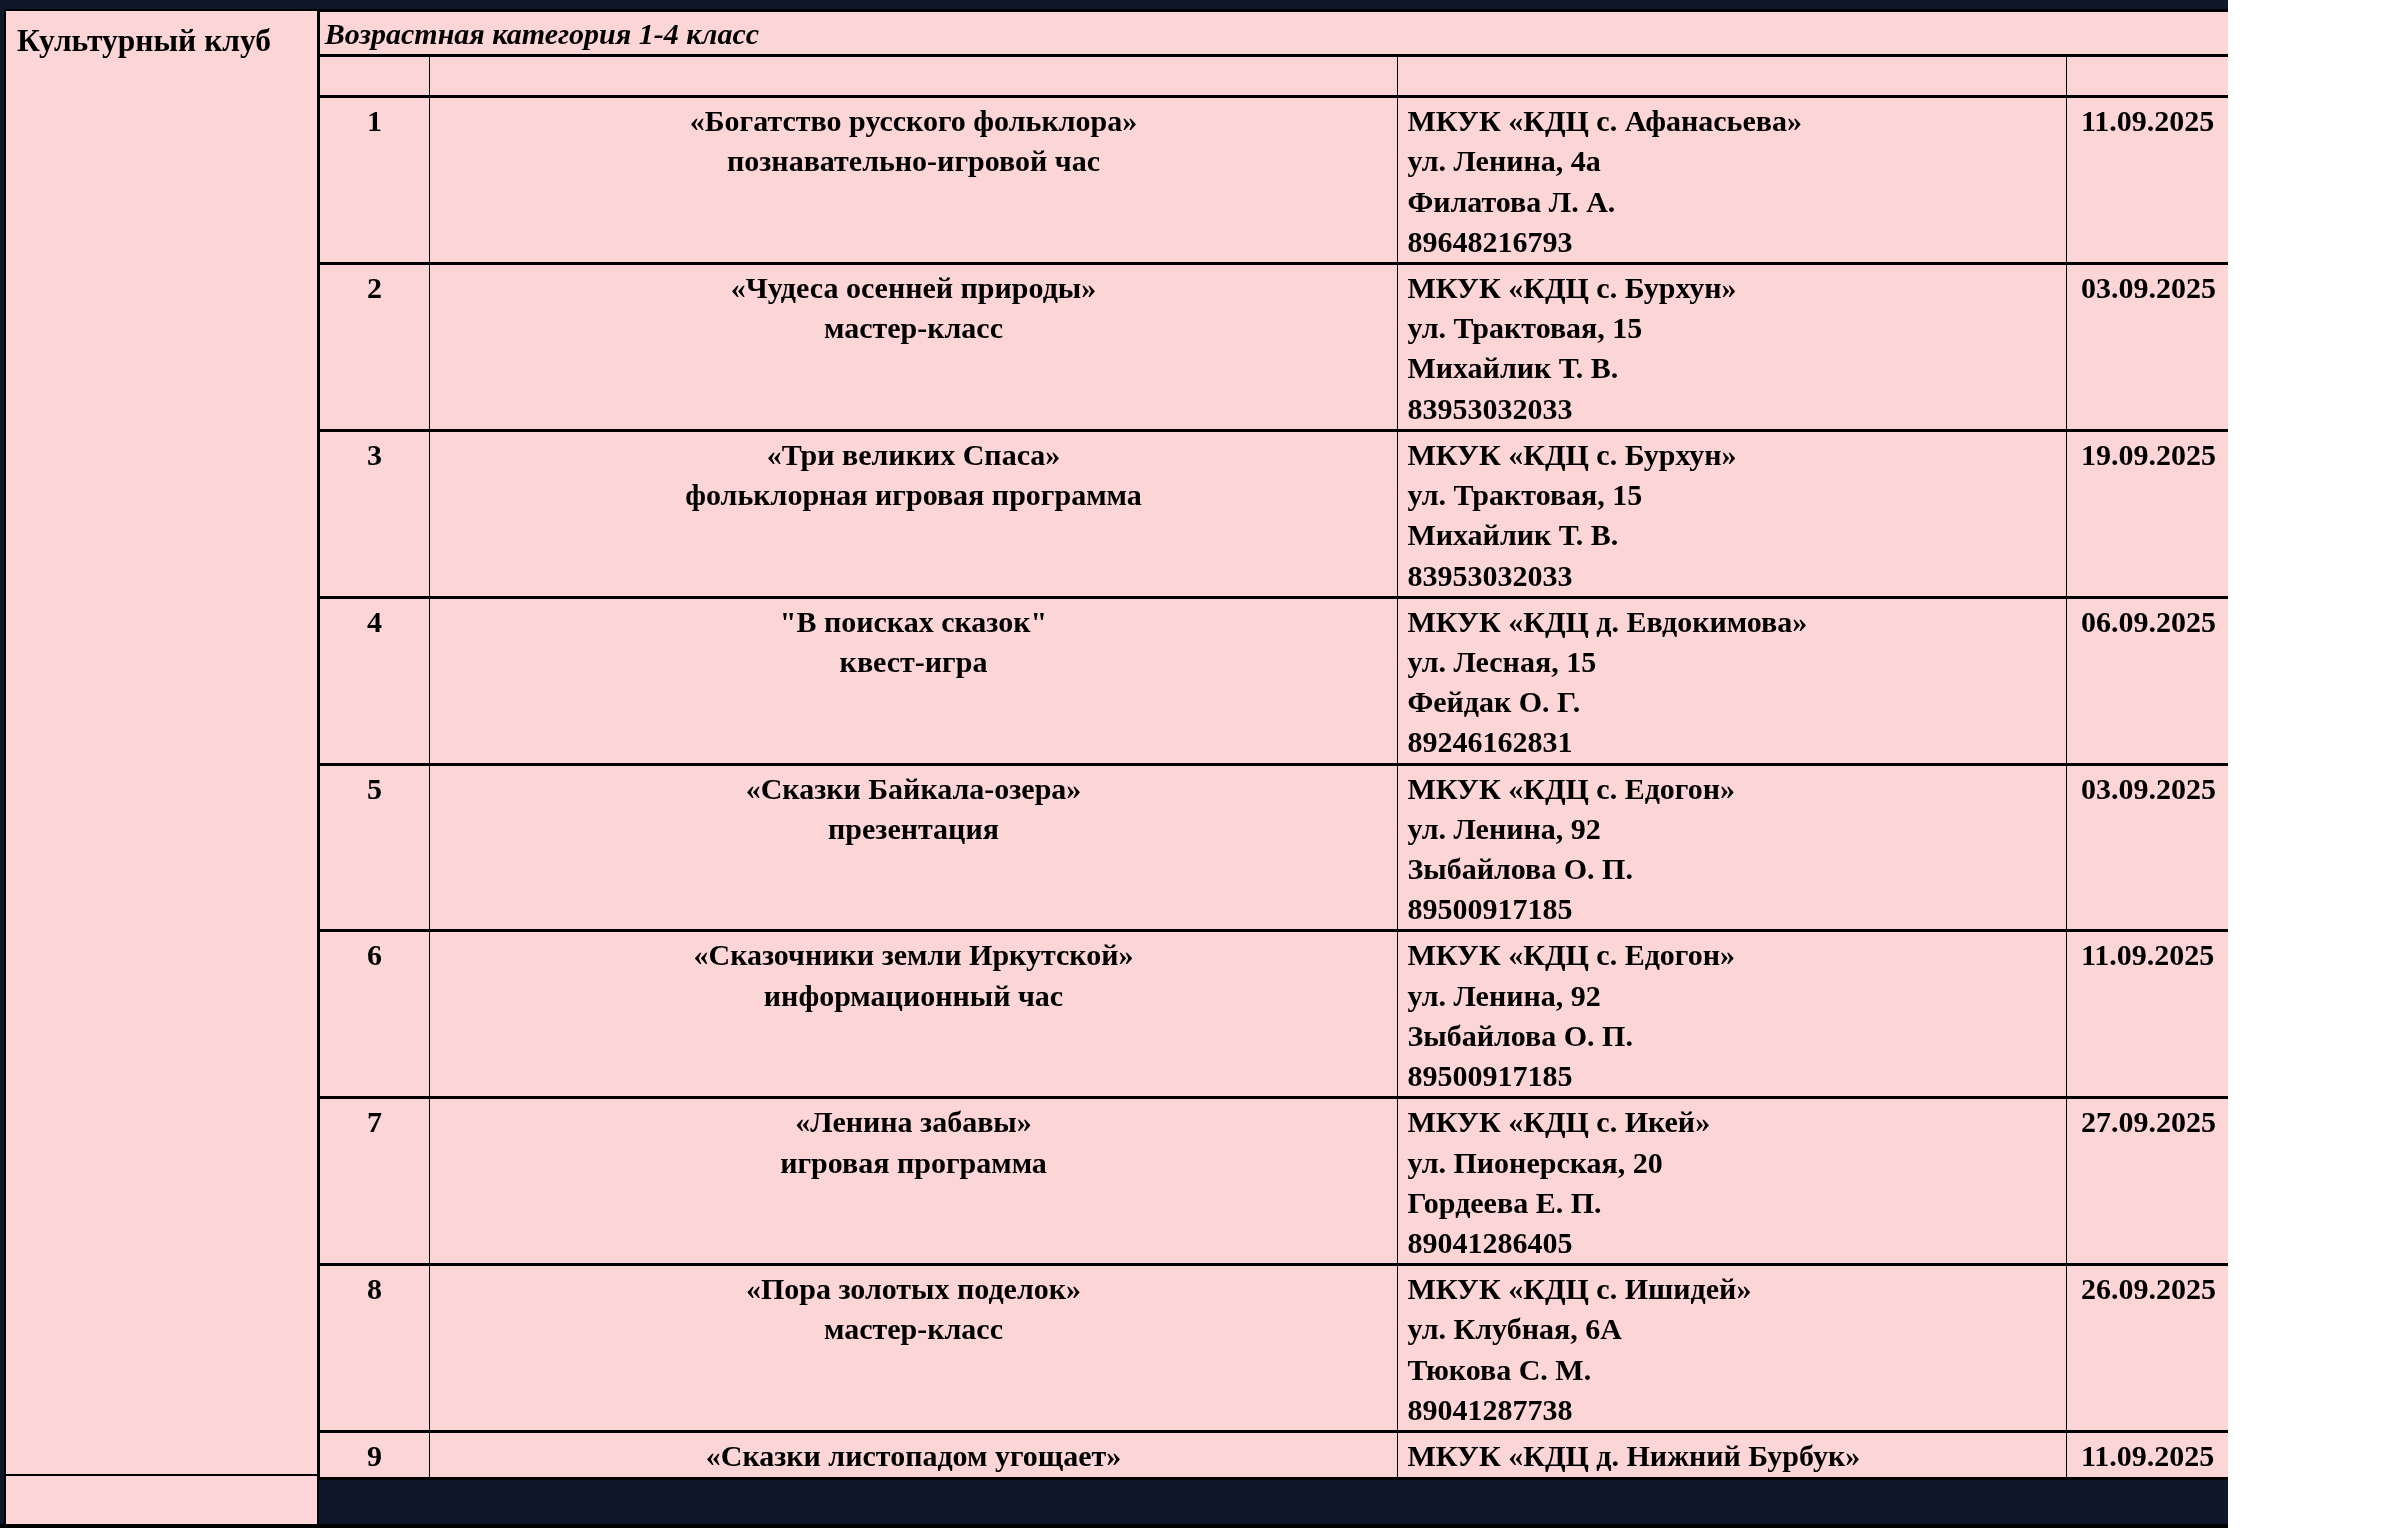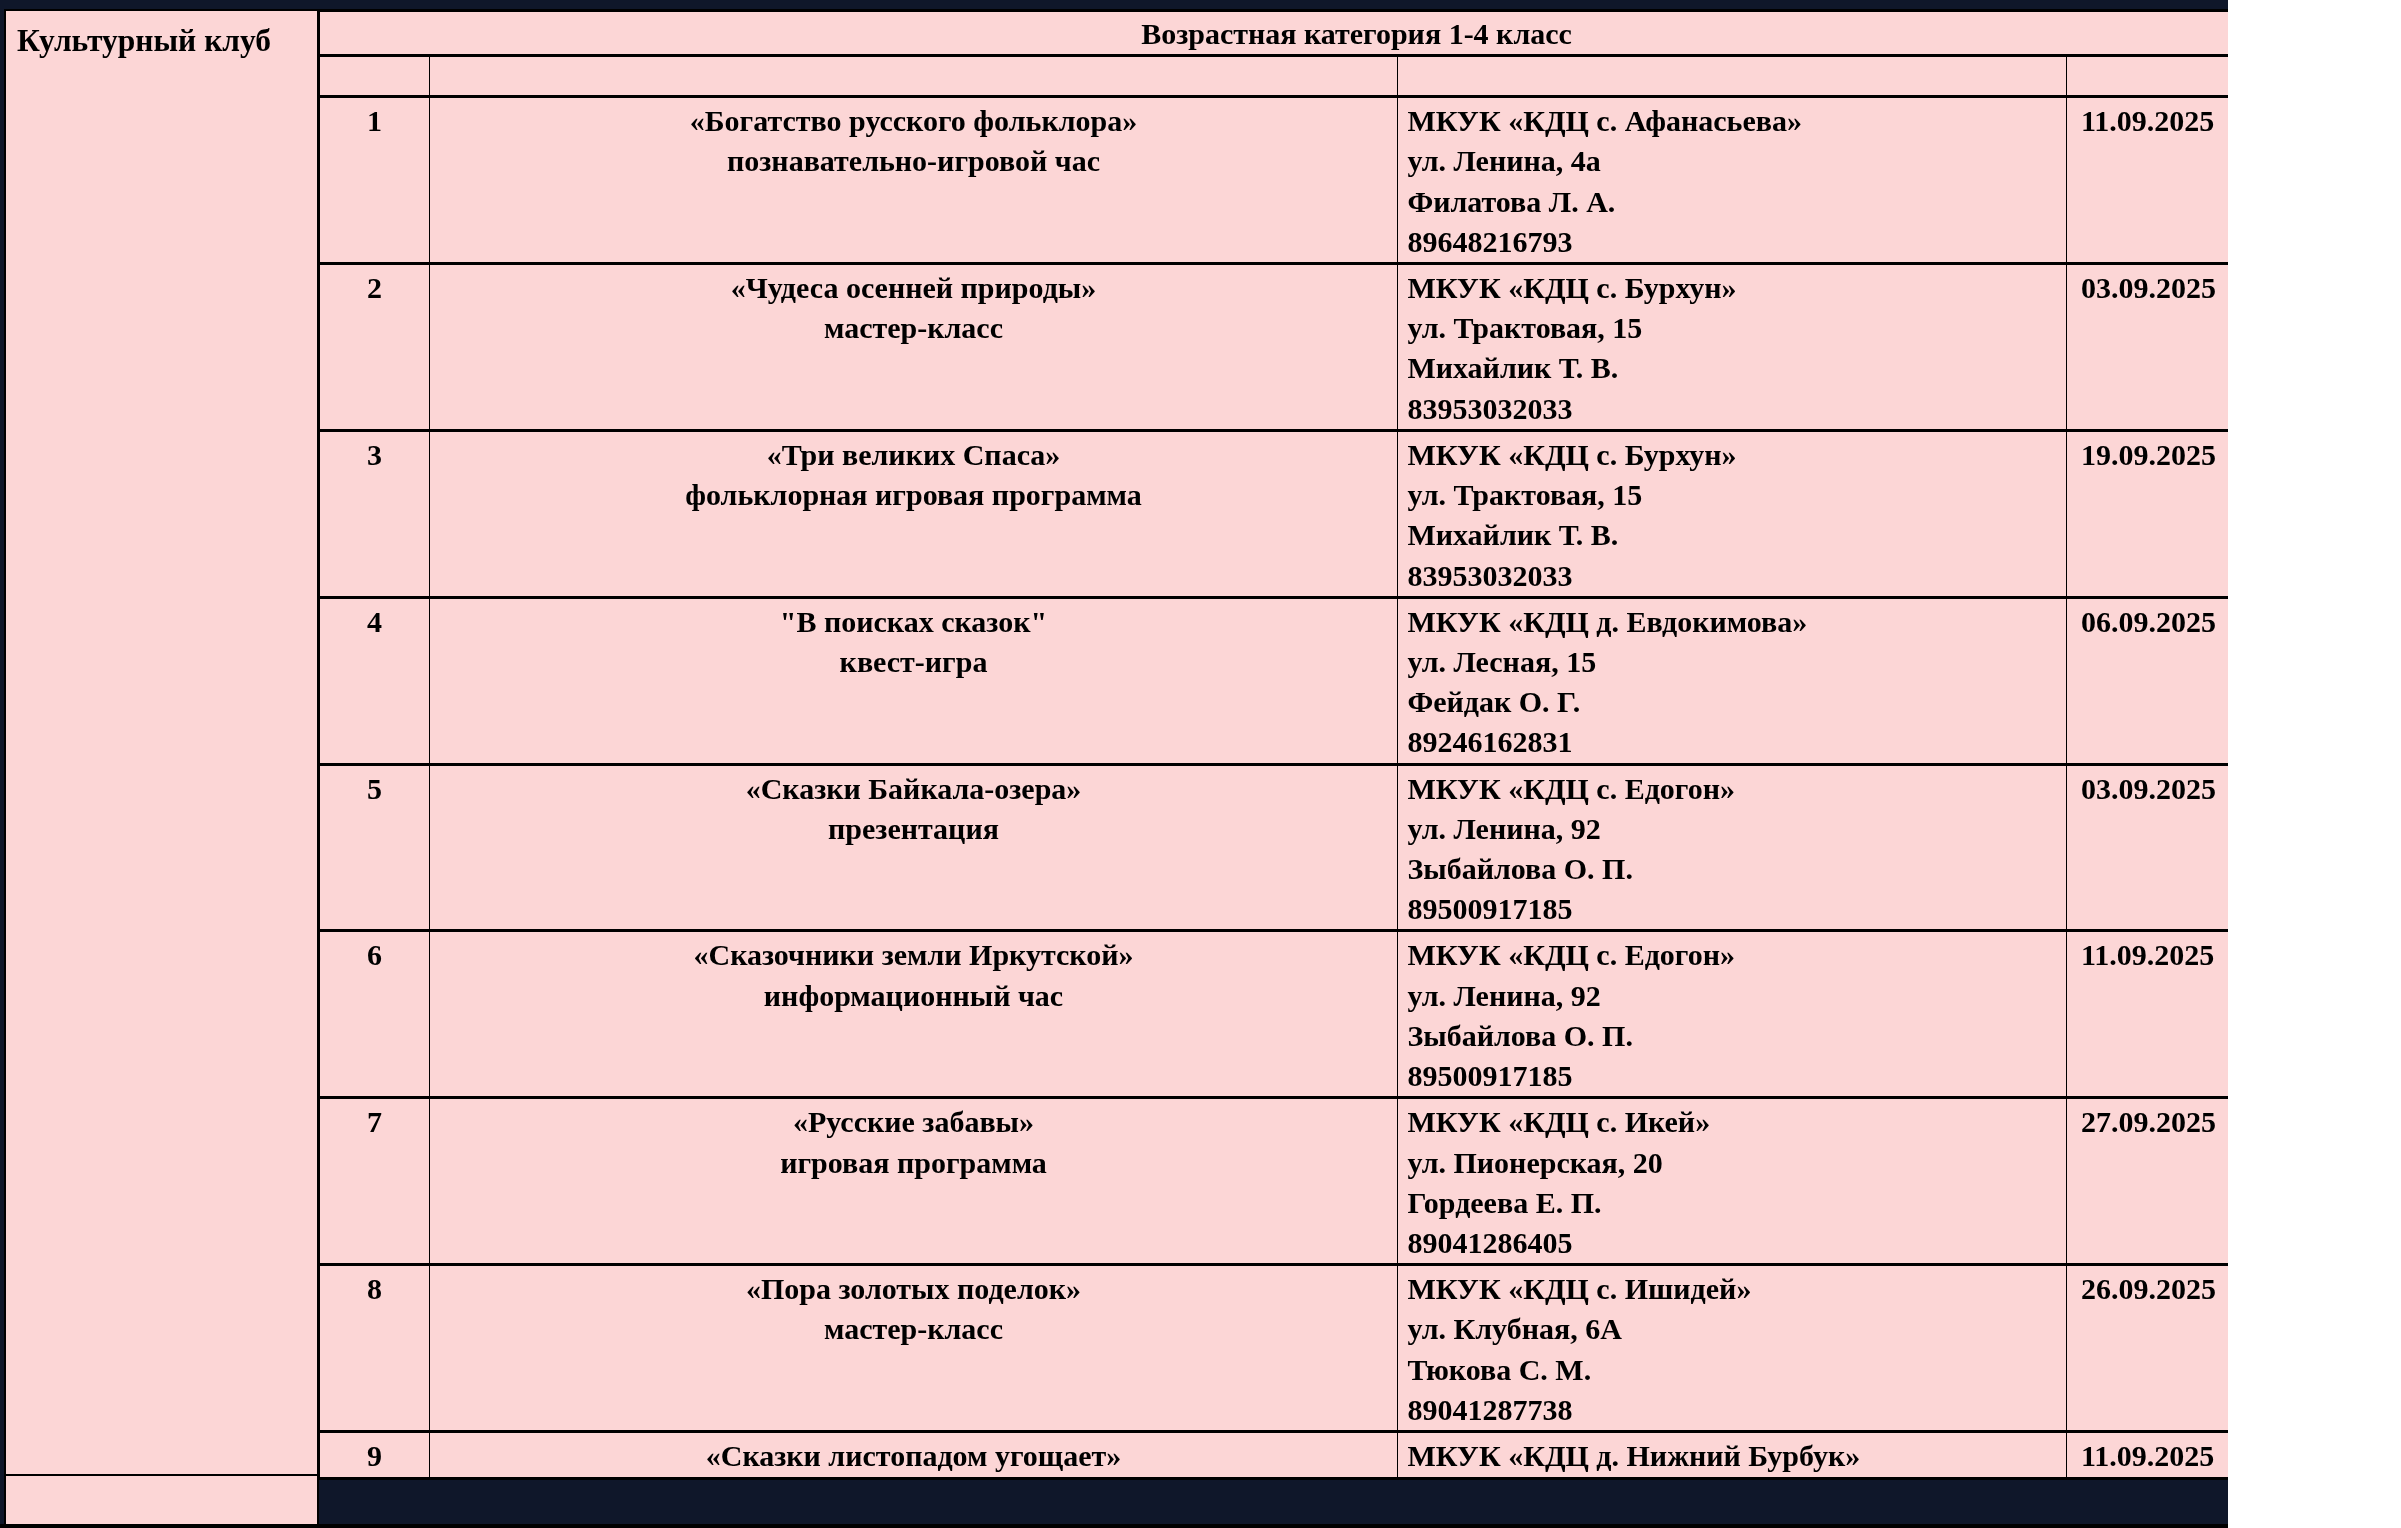--- a/index.html
+++ b/index.html
@@ -52,21 +52,21 @@
     padding:3.1px 4.7px 0 4.7px;
     line-height:1.34;
     overflow:hidden;
     box-sizing:border-box;
   }
   tr.h-head1{height:39px;}
   tr.h-empty{height:41px;}
   tr.h-head2{height:42px;}
   tr.h-data{height:164px;}
   tr.h-last{height:47px;}
-  td.section-header{text-align:center;padding-top:1.6px;}
+  td.section-header{padding-top:1.6px;font-style:italic;}
   td.num-cell{text-align:center;}
   td.title-cell{text-align:center;}
   td.venue-cell{text-align:left;padding-left:9.4px;}
   td.date-cell{text-align:left;padding-left:14px;margin-left:20px;}
   .bottom-line{
     position:absolute;
     left:0; bottom:0;
     width:2401px; height:3.9px;
     background:#000;
     z-index:5;
@@ -186,21 +186,21 @@
           <div>ул. Ленина, 92</div>
           <div>Зыбайлова О. П.</div>
           <div>89500917185</div>
         </td>
         <td class="date-cell">11.09.2025</td>
       </tr>
 
       <tr class="h-data">
         <td class="num-cell">7</td>
         <td class="title-cell">
-          <div>«Русские забавы»</div>
+          <div>«Ленина забавы»</div>
           <div>игровая программа</div>
         </td>
         <td class="venue-cell">
           <div>МКУК «КДЦ с. Икей»</div>
           <div>ул. Пионерская, 20</div>
           <div>Гордеева Е. П.</div>
           <div>89041286405</div>
         </td>
         <td class="date-cell">27.09.2025</td>
       </tr>

